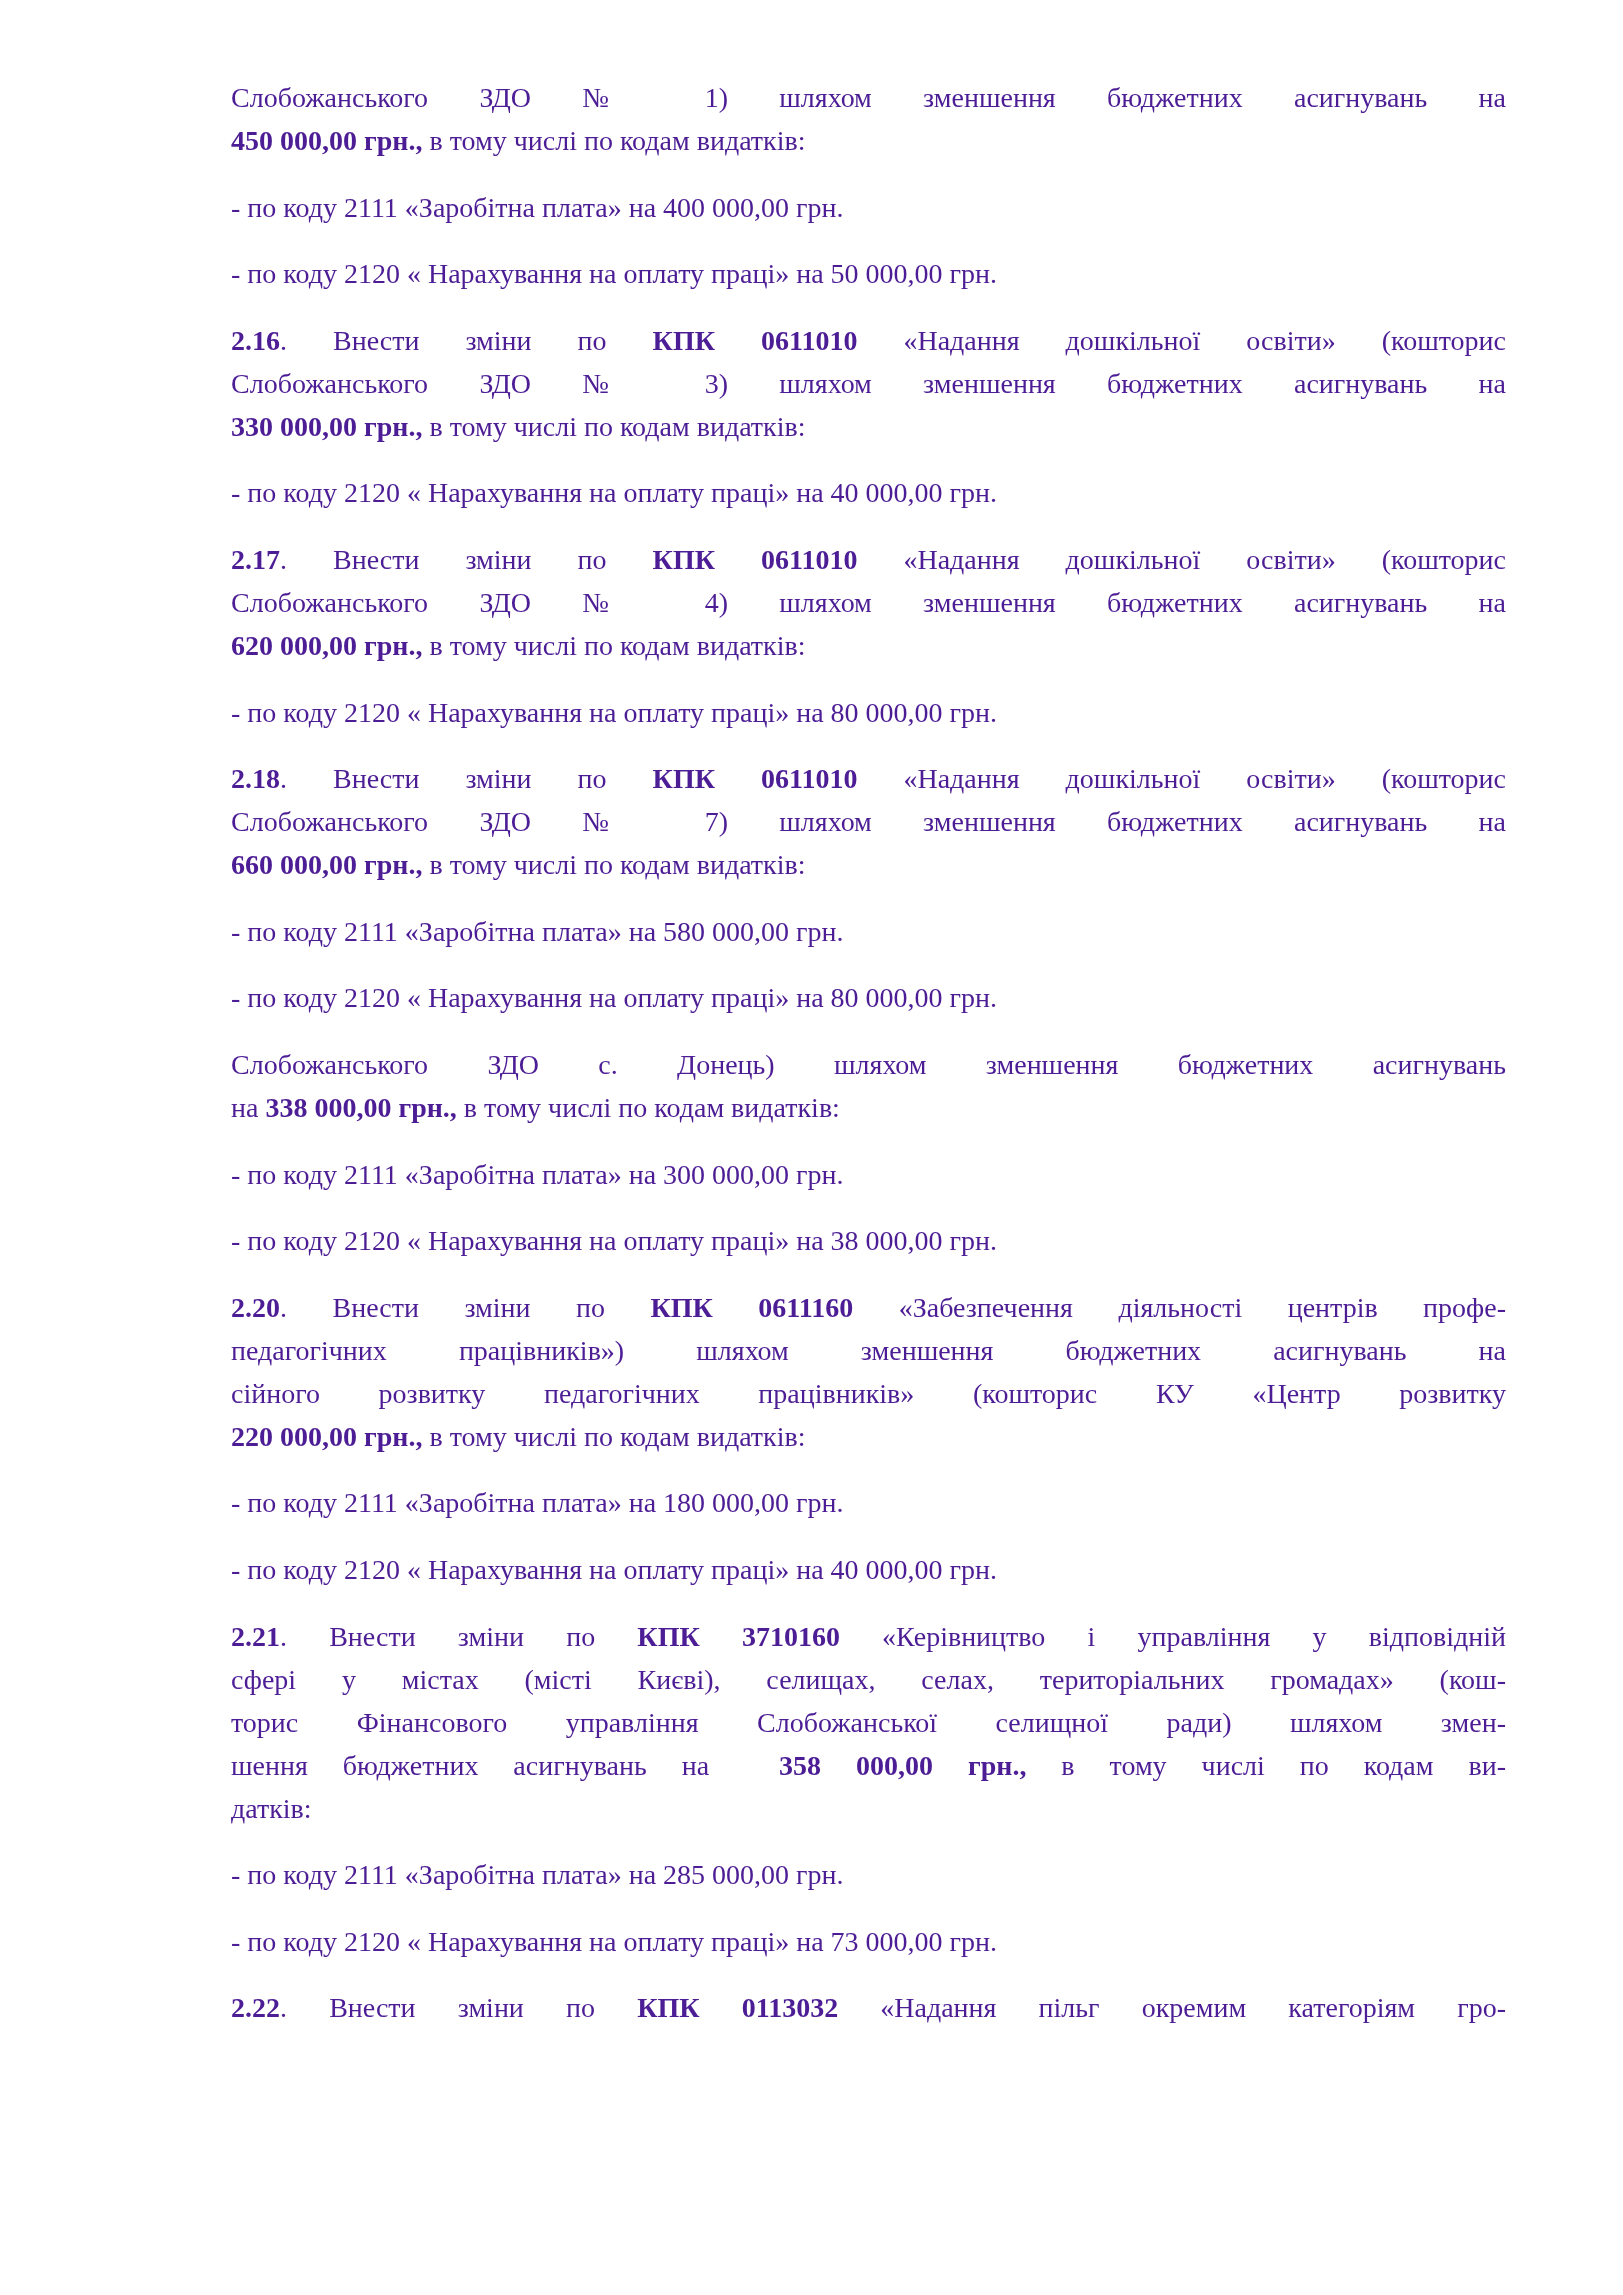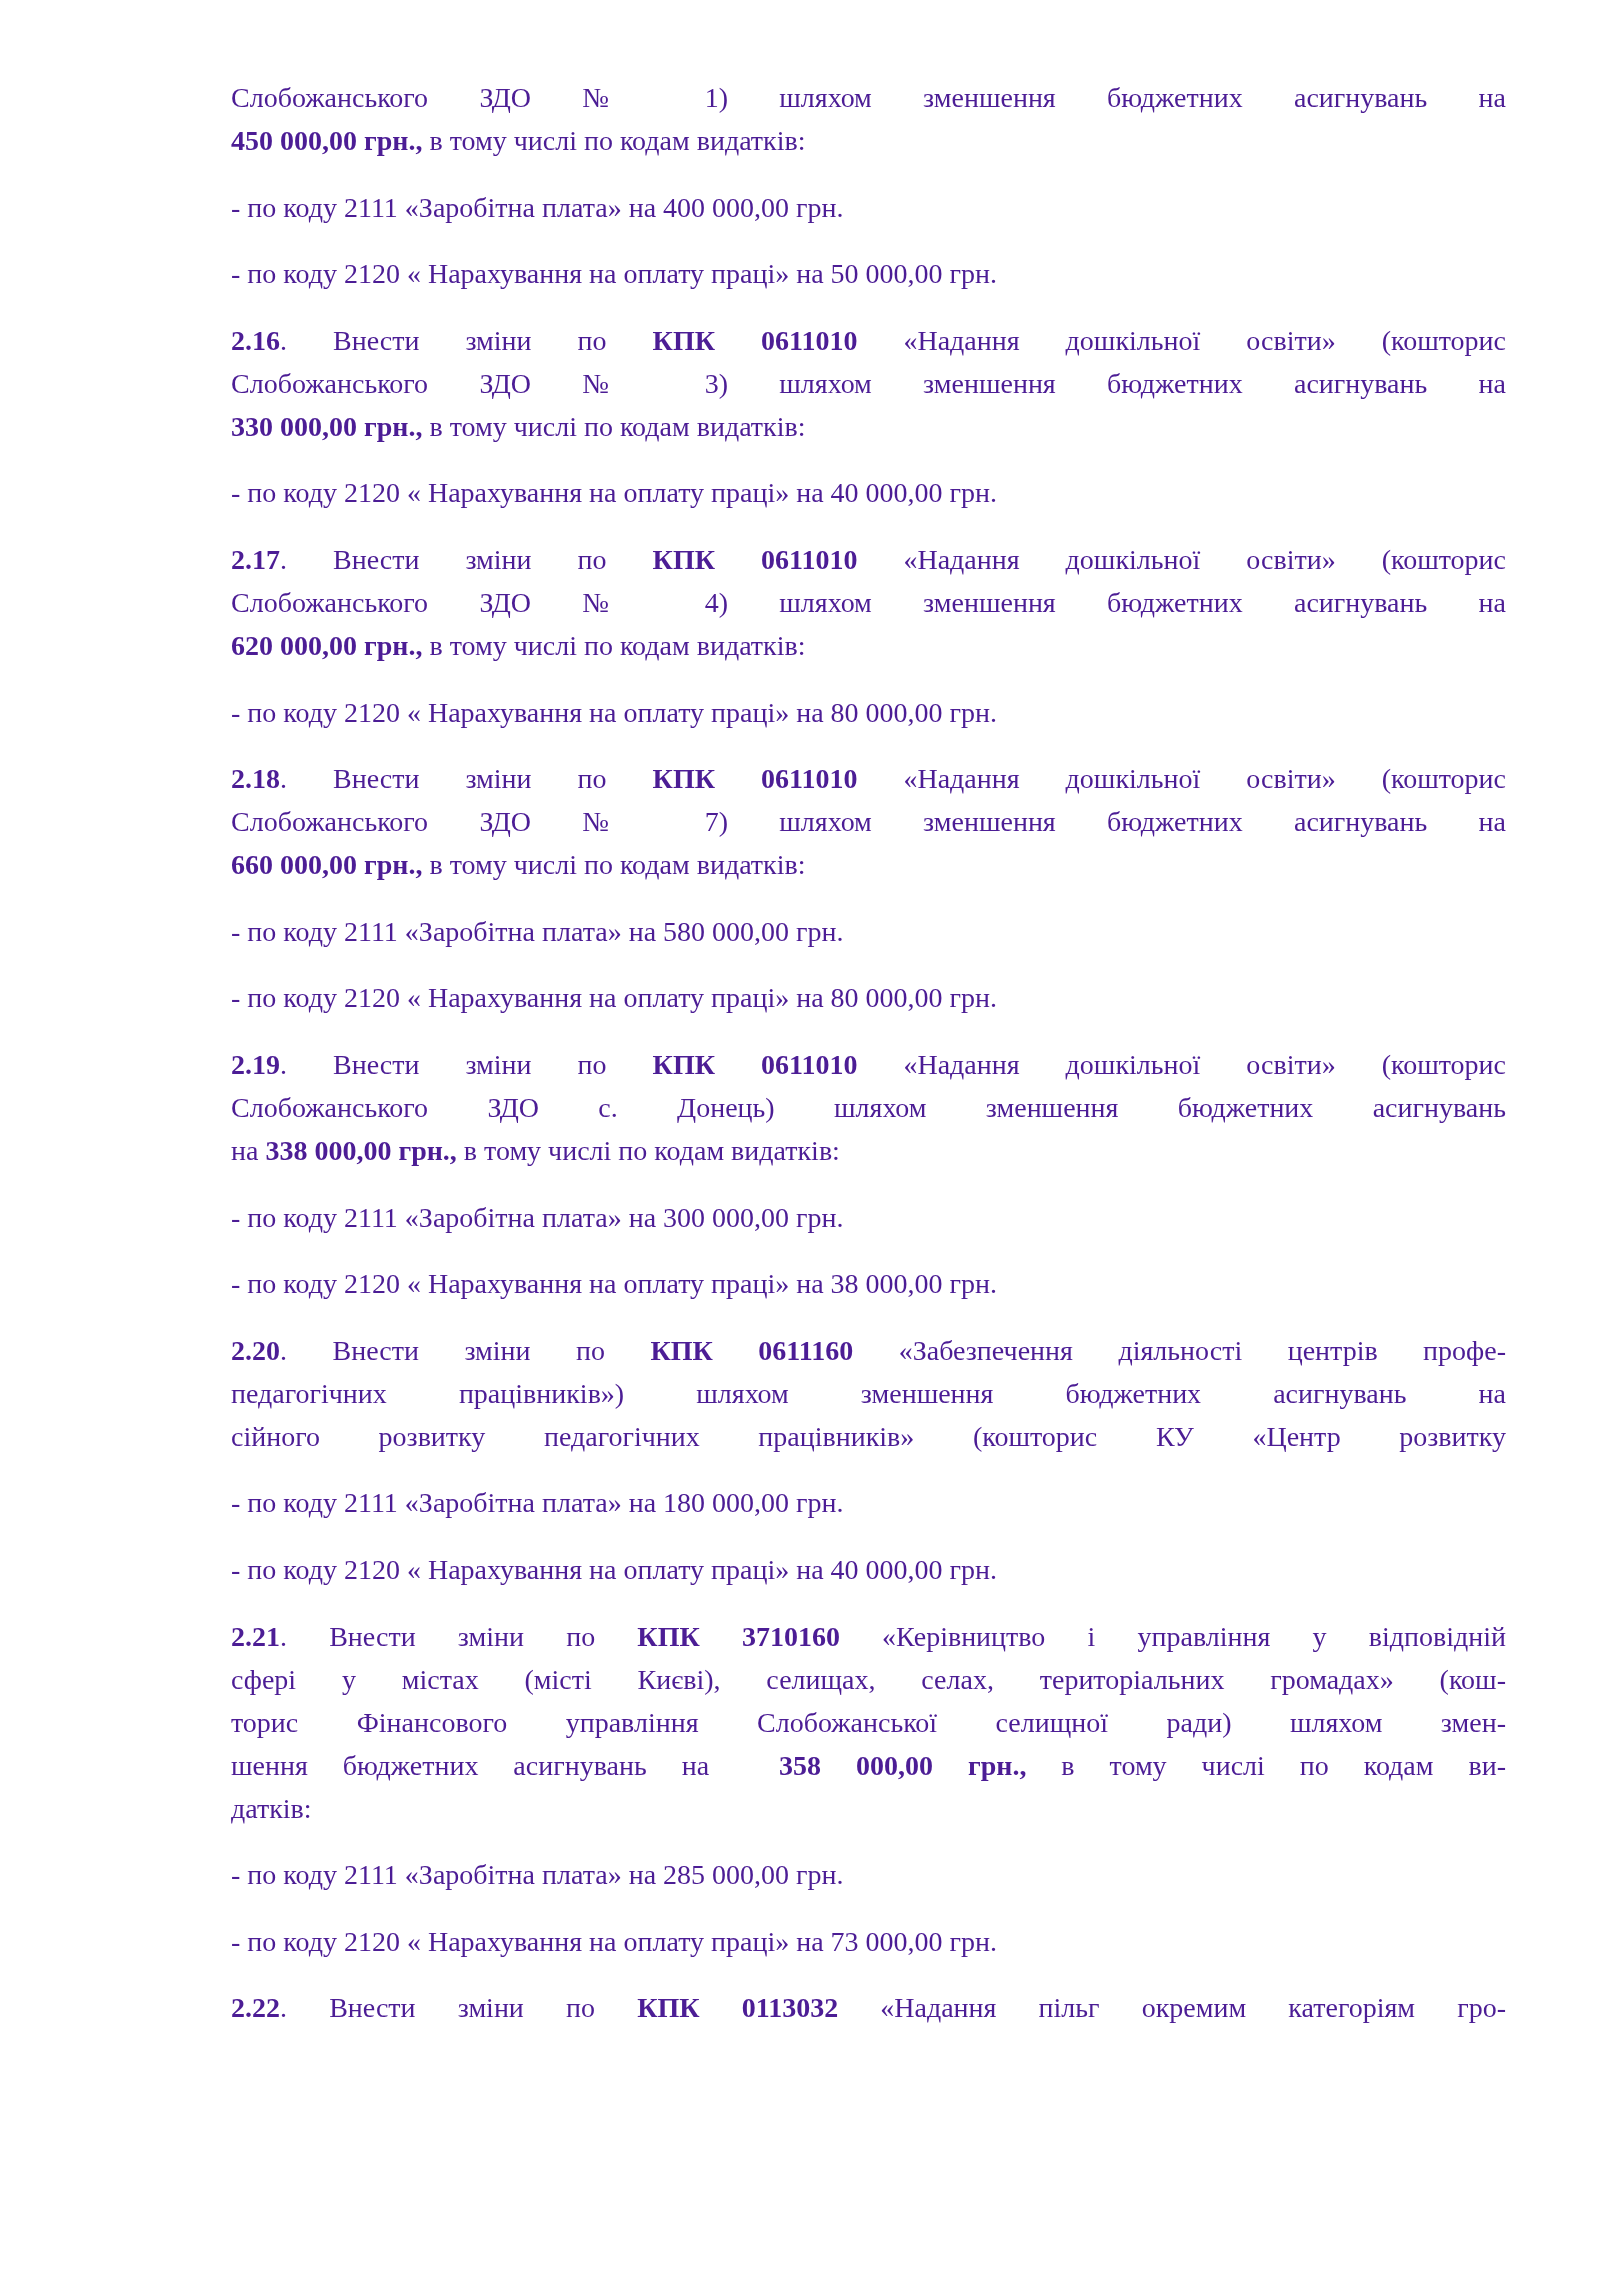--- a/index.html
+++ b/index.html
@@ -73,34 +73,34 @@
         <div class="line jl"><span class="">Слобожанського ЗДО № 7) шляхом зменшення бюджетних асигнувань на</span></div>
         <div class="line last"><span class="b">660 000,00 грн.,</span><span class=""> в тому числі по кодам видатків:</span></div>
       </div>
       <div class="para">
         <div class="line last"><span class="">- по коду 2111 «Заробітна плата» на 580 000,00 грн.</span></div>
       </div>
       <div class="para">
         <div class="line last"><span class="">- по коду 2120 « Нарахування на оплату праці» на 80 000,00 грн.</span></div>
       </div>
       <div class="para">
-        <div class="line jl"><span class="b">2.19</span><span class="">. Внести зміни по </span><span class="b">КПК 0611010</span><span class=""> «Надання дошкільної освіти» (кошторис</span></div>
         <div class="line jl"><span class="">Слобожанського ЗДО с. Донець) шляхом зменшення бюджетних асигнувань</span></div>
         <div class="line last"><span class="">на </span><span class="b">338 000,00 грн.,</span><span class=""> в тому числі по кодам видатків:</span></div>
       </div>
       <div class="para">
         <div class="line last"><span class="">- по коду 2111 «Заробітна плата» на 300 000,00 грн.</span></div>
       </div>
       <div class="para">
         <div class="line last"><span class="">- по коду 2120 « Нарахування на оплату праці» на 38 000,00 грн.</span></div>
       </div>
       <div class="para">
         <div class="line jl"><span class="b">2.20</span><span class="">. Внести зміни по </span><span class="b">КПК 0611160</span><span class=""> «Забезпечення діяльності центрів профе-</span></div>
         <div class="line jl"><span class="">педагогічних працівників») шляхом зменшення бюджетних асигнувань на</span></div>
         <div class="line jl"><span class="">сійного розвитку педагогічних працівників» (кошторис КУ «Центр розвитку</span></div>
+        <div class="line last"><span class="b">220 000,00 грн.,</span><span class=""> в тому числі по кодам видатків:</span></div>
       </div>
       <div class="para">
         <div class="line last"><span class="">- по коду 2111 «Заробітна плата» на 180 000,00 грн.</span></div>
       </div>
       <div class="para">
         <div class="line last"><span class="">- по коду 2120 « Нарахування на оплату праці» на 40 000,00 грн.</span></div>
       </div>
       <div class="para">
         <div class="line jl"><span class="b">2.21</span><span class="">. Внести зміни по </span><span class="b">КПК 3710160</span><span class=""> «Керівництво і управління у відповідній</span></div>
         <div class="line jl"><span class="">сфері у містах (місті Києві), селищах, селах, територіальних громадах» (кош-</span></div>

